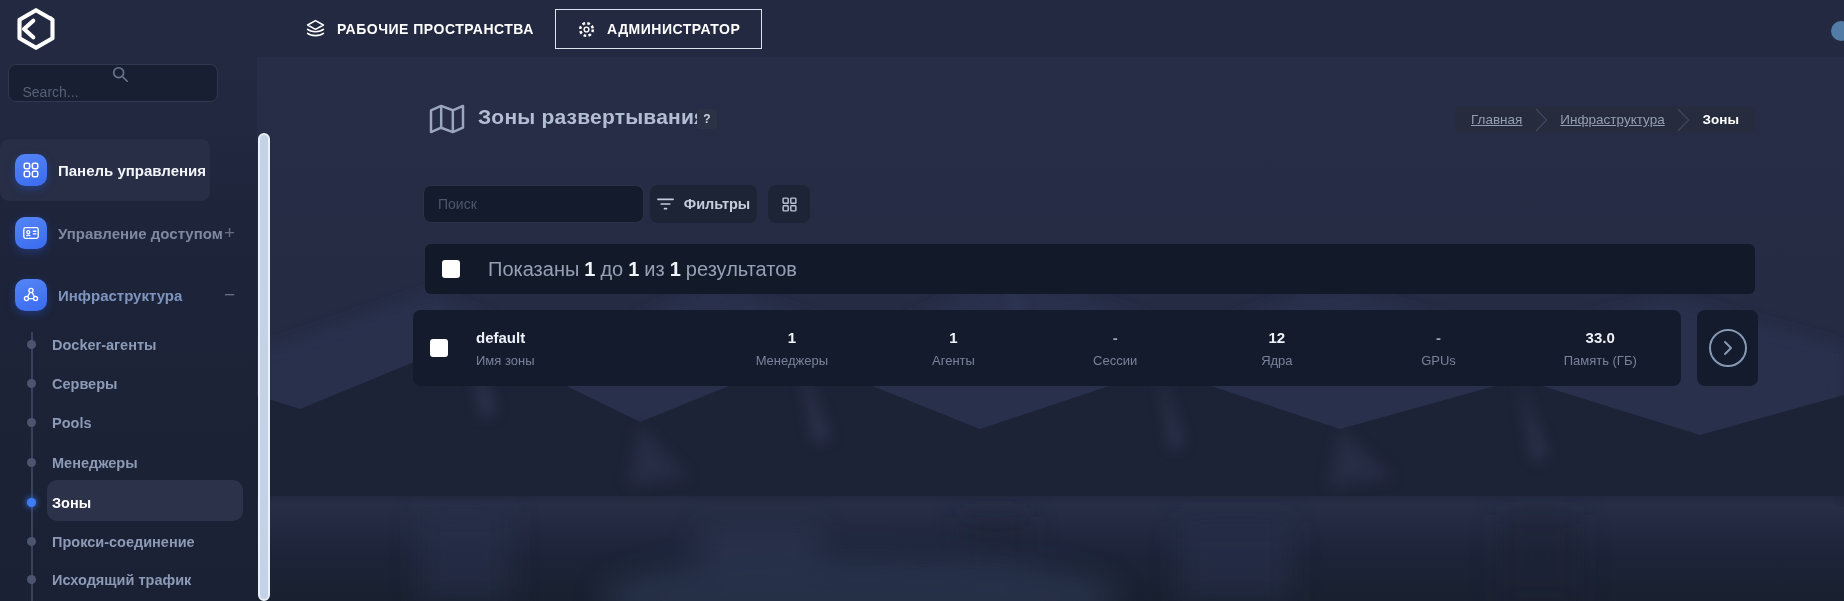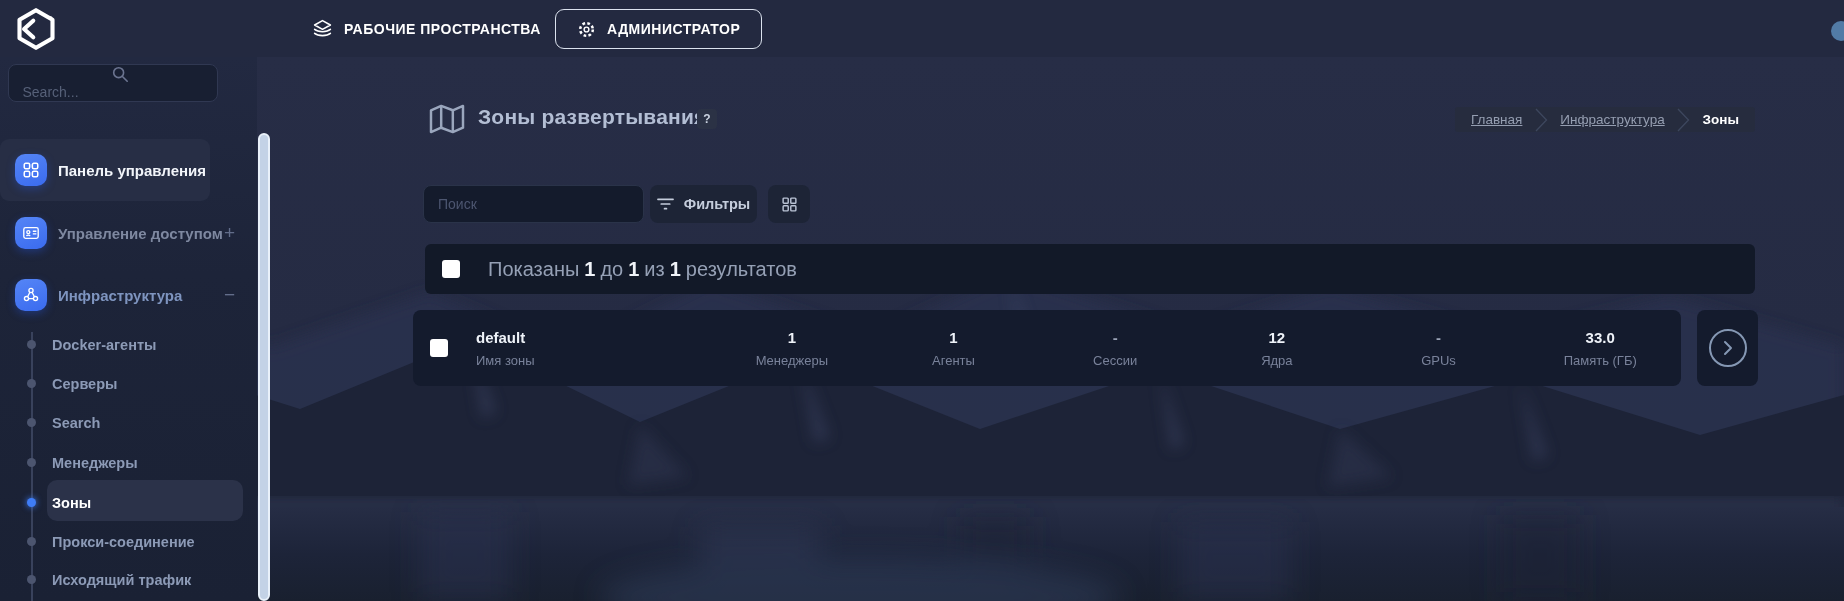--- a/index.html
+++ b/index.html
@@ -8,22 +8,22 @@
   svg{display:block;}
 
   
   .bg-art{position:absolute;left:0;top:57px;width:1844px;height:544px;}
 
   
   .topbar{position:absolute;left:0;top:0;width:1844px;height:57px;background:#232940;z-index:30;}
   .logo{position:absolute;left:14px;top:7px;width:44px;height:44px;cursor:pointer;}
   .top-nav-item{position:absolute;top:0;height:57px;display:flex;align-items:center;gap:11px;color:#ffffff;
     font-size:14px;font-weight:700;letter-spacing:.5px;cursor:pointer;}
-  .nav-workspaces{left:312px;text-align:right;}
-  .admin-btn{position:absolute;left:555px;top:9px;height:40px;padding:0 21px;border:1.5px solid #dbe2ee;border-radius:9px;
+  .nav-workspaces{left:305px;text-align:right;}
+  .admin-btn{position:absolute;left:555px;top:9px;height:40px;padding:0 21px;border:1.5px solid #dbe2ee;border-radius:0;
     display:flex;align-items:center;gap:11px;color:#ffffff;font-size:14px;font-weight:700;letter-spacing:.5px;cursor:pointer;background:transparent;}
   .edge-avatar{position:absolute;right:-7px;top:21px;width:20px;height:20px;border-radius:50%;background:#527ba6;}
 
   
   .sidebar{position:absolute;left:0;top:57px;width:257px;height:544px;z-index:20;
     background:linear-gradient(180deg,#222941 0%,#1d2439 40%,#1a2134 100%);}
   .side-search{position:absolute;left:8px;top:7px;width:210px;height:38px;background:#181f32;border:1px solid #303852;border-radius:8px;
     display:flex;align-items:center;flex-direction:column;}
   .side-search .mag{margin-left:13px;}
   .side-search input{flex:1;background:transparent;border:0;outline:0;color:#dfe6f2;font-size:14px;padding:0 10px;}
@@ -230,21 +230,21 @@
     <div class="sub-item" style="top:268px;">
       <span class="dot"></span>
       <span class="slbl">Docker-агенты</span>
     </div>
     <div class="sub-item" style="top:307px;">
       <span class="dot"></span>
       <span class="slbl">Серверы</span>
     </div>
     <div class="sub-item" style="top:346px;">
       <span class="dot"></span>
-      <span class="slbl">Search</span>
+      <span class="slbl">Pools</span>
     </div>
     <div class="sub-item" style="top:386px;">
       <span class="dot"></span>
       <span class="slbl">Менеджеры</span>
     </div>
     <div class="sub-item active" style="top:426px;">
       <span class="sub-active-bg"></span>
       <span class="dot"></span>
       <span class="slbl">Зоны</span>
     </div>

